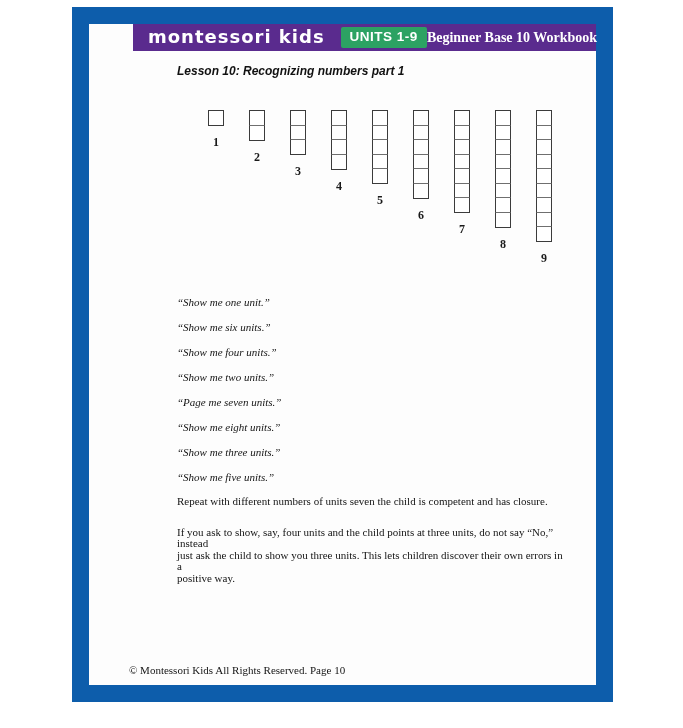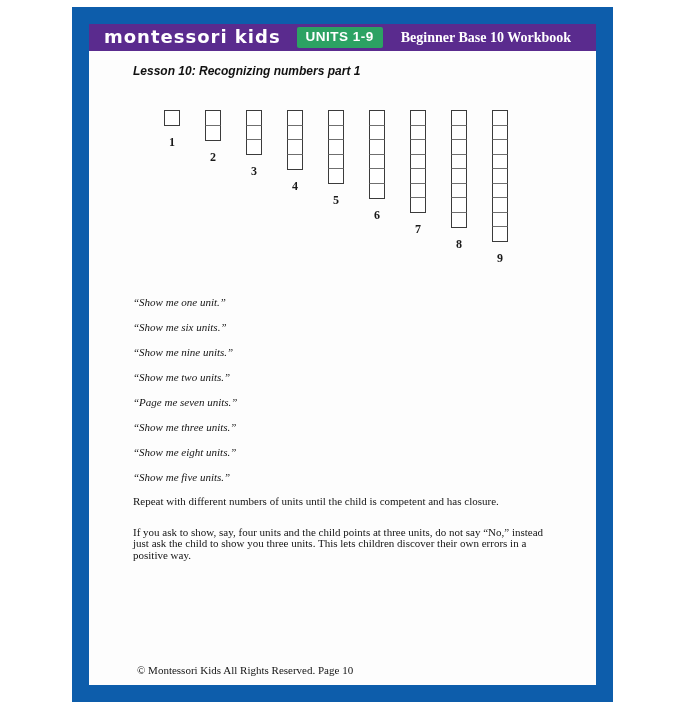--- a/index.html
+++ b/index.html
@@ -26,20 +26,21 @@
     background: var(--frame-blue, #0d5dab);
     box-sizing: border-box;
     padding: 17px;
   }
   .page {
     position: relative;
     width: 507px;
     height: 661px;
     background: #fdfdfd;
     box-sizing: border-box;
+    padding-left: 44px;
   }
   
   .banner {
     height: 27px;
     background: var(--banner-purple, #5a2b8e);
     display: flex;
     align-items: center;
     box-sizing: border-box;
     padding-left: 15px;
     padding-right: 25px;
@@ -146,21 +147,21 @@
   .para-repeat {
     margin-top: 11px;
   }
   .para-guidance {
     margin-top: 19px;
     white-space: pre-line;
   }
   
   .footer {
     position: absolute;
-    left: 48px;
+    left: 40px;
     bottom: 9px;
     font-size: 11px;
     color: #141414;
     line-height: 12px;
     text-align: center;
   }
 </style>
 </head>
 <body>
 
@@ -266,29 +267,29 @@
                 <div class="sq"></div>
                 <div class="sq"></div>
               </div>
               <div class="stack-label">9</div>
             </div>
           </div>
 
         <div class="prompts" id="prompts">
             <div class="prompt">“Show me one unit.”</div>
             <div class="prompt">“Show me six units.”</div>
-            <div class="prompt">“Show me nine units.”</div>
+            <div class="prompt">“Show me four units.”</div>
             <div class="prompt">“Show me two units.”</div>
             <div class="prompt">“Page me seven units.”</div>
+            <div class="prompt">“Show me eight units.”</div>
             <div class="prompt">“Show me three units.”</div>
-            <div class="prompt">“Show me eight units.”</div>
             <div class="prompt">“Show me five units.”</div>
           </div>
 
-        <p class="para para-repeat">Repeat with different numbers of units until the child is competent and has closure.</p>
+        <p class="para para-repeat">Repeat with different numbers of units seven the child is competent and has closure.</p>
         <p class="para para-guidance">If you ask to show, say, four units and the child points at three units, do not say “No,” instead
 just ask the child to show you three units. This lets children discover their own errors in a
 positive way.</p>
       </div>
 
       <div class="footer">© Montessori Kids All Rights Reserved. Page 10</div>
 
     </div>
   </div>
 </div>

